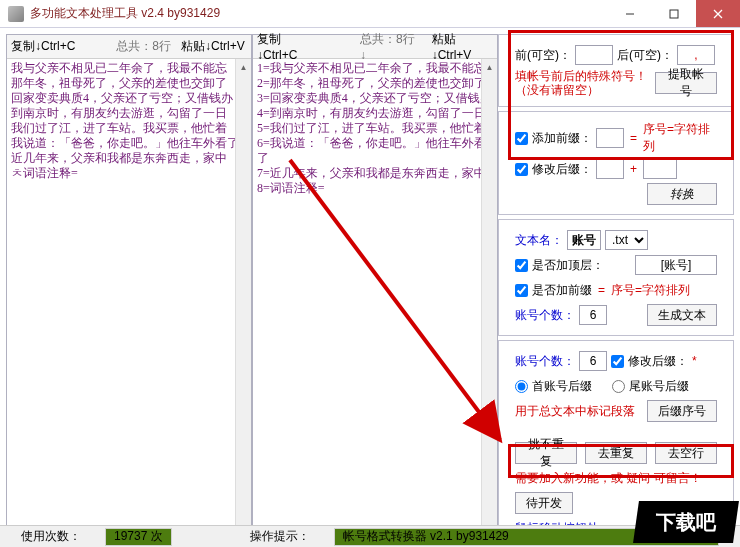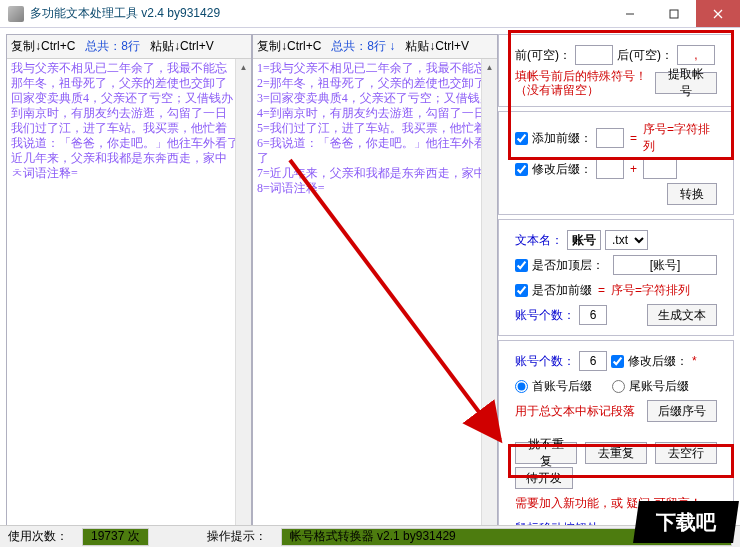--- a/index.html
+++ b/index.html
@@ -1,45 +1,45 @@
 <!DOCTYPE html>
 <html><head>
 <meta charset="utf-8">
 <style>
 * { box-sizing: border-box; margin: 0; padding: 0; }
 body { font-family: "Microsoft YaHei", "SimSun", sans-serif; font-size: 12px; background: #fff; width: 740px; height: 547px; overflow: hidden; position: relative; }
 .titlebar { height: 28px; background: #fff; display: flex; align-items: center; border-bottom: 1px solid #d0d0e0; }
 .title-icon { width: 16px; height: 16px; margin: 0 6px 0 8px; background: linear-gradient(135deg,#c0c0c0,#808080); border-radius:2px;}
-.title-text { flex: 1; font-size: 12px; color: #0c4a6e; }
+.title-text { flex: 1; font-size: 12px; color: #7f1d1d; }
 .winbtns { display: flex; height: 100%; }
 .winbtn { width: 44px; display: flex; align-items: center; justify-content: center; color:#555;}
 .winbtn.close { background: #c75050; color:#fff; }
 .winbtn svg { width:10px; height:10px; }
 .main { display: flex; padding: 6px; gap: 0; }
 .col { width: 246px; border: 1px solid #b0b0c0; display: flex; flex-direction: column; position: relative; }
 .colhead { height: 24px; display: flex; align-items: center; background:#f5f5f5; border-bottom:1px solid #d0d0d0; font-size:12px; }
 .colhead .btn { padding: 0 4px; color:#000; }
-.colhead .total { color:#1d4ed8; padding: 0 6px; }
-.textarea { flex:1; padding: 2px 4px; font-size:12px; line-height:15px; color:#8b5cf6; font-family:"SimSun"; white-space: pre-wrap; overflow:hidden; background:#fff; position:relative; }
+.colhead .total { color:#737373; padding: 0 6px; margin-left: 31px; }
+.textarea { flex:1; padding: 2px 4px; font-size:12px; line-height:15px; color:#701a75; font-family:"SimSun"; white-space: pre-wrap; overflow:hidden; background:#fff; position:relative; }
 .scrollbar-v { position:absolute; right:0; top:24px; bottom:0; width:16px; background:#f0f0f0; border-left:1px solid #ddd; }
 .scroll-arrow { height:16px; display:flex; align-items:center; justify-content:center; color:#666; font-size:8px;}
 .right { flex:1; display:flex; flex-direction:column; gap:4px; }
 .panel { border:1px solid #c0c0d0; padding:6px 16px; font-size:12px; }
 .row { display:flex; align-items:center; gap:4px; margin:3px 0; min-height:22px; }
 .row label { white-space:nowrap; }
 .inp { border:1px solid #a0a0b0; height:20px; padding:0 2px; font-size:12px; background:#fff; }
 .inp.w40 { width:38px; text-align:center; }
 .inp.w30 { width:28px; text-align:center; }
 .inp.w60 { width:34px; text-align:center;font-weight:bold; }
 .btnp { border:1px solid #a0a0b0; background:#f5f5f5; height:22px; padding:0 10px; font-size:12px; display:inline-flex; align-items:center; justify-content:center; cursor:pointer; }
 .red { color:#d00000; }
 .blue { color:#0000d0; }
 .chk { width:13px; height:13px; }
 .eq { color:#d00000; margin:0 2px; }
-.footer { position:absolute; bottom:0; left:0; right:0; height:22px; border-top:1px solid #ccc; background:#f0f0f0; display:flex; align-items:center; font-size:12px; padding:0 8px; gap:14px; }
+.footer { position:absolute; bottom:0; left:0; right:0; height:22px; border-top:1px solid #ccc; background:#f0f0f0; display:flex; align-items:center; font-size:12px; padding:0 21px; gap:24px; }
 .footer .fseg { border:1px solid #d0d0d0; background:#4d7c0f; padding:0 8px; height:18px; display:inline-flex; align-items:center; }
 .redbox { border:3px solid #d00000; position:absolute; }
 .arrow-svg { position:absolute; pointer-events:none; }
 .watermark { position:absolute; right:4px; bottom:4px; width:100px; height:42px; background:#000; color:#fff; display:flex; align-items:center; justify-content:center; font-size:20px; font-weight:bold; transform:skewX(-8deg); }
 .watermark span { transform:skewX(8deg); }
 .sel { border:1px solid #a0a0b0; height:20px; background:#fff; font-size:12px; padding:0 2px;}
 .spacer { flex:1; }
 </style>
 </head>
 <body>
@@ -137,35 +137,35 @@
       </div>
       <div class="row">
         <input type="checkbox" class="chk" checked="" style="">
         <label>修改后缀：</label>
         <input class="inp w30" value="" style="">
         <span class="eq">+</span>
         <input class="inp w60" value="" style="">
       </div>
       <div class="row">
           <div class="spacer"></div>
-          <button class="btnp" style="width:50px;">转换</button>
+          <button class="btnp" style="width:70px;font-style:italic;">转换</button>
         </div>
     </div>
 
     <div class="panel">
       <div class="row">
         <label class="blue">文本名：</label>
         <input class="inp w60" style="text-align: center;" value="账号">
         <select class="sel"><option>.txt</option></select>
       </div>
       <div class="row">
         <input type="checkbox" class="chk" checked="" style="">
         <label>是否加顶层：</label>
         <div class="spacer"></div>
-        <input class="inp" style="width: 104px; text-align: center;" value="[账号]">
+        <input class="inp" style="width: 82px; text-align: center;" value="[账号]">
       </div>
       <div class="row">
         <input type="checkbox" class="chk" checked="" style="">
         <label>是否加前缀</label>
         <span class="eq">=</span>
         <span class="red">序号=字符排列</span>
       </div>
       <div class="row">
         <label class="blue">账号个数：</label>
         <input class="inp w30" style="text-align: center;" value="6">
@@ -193,25 +193,25 @@
         <span class="red">用于总文本中标记段落</span>
         <div class="spacer"></div>
         <button class="btnp">后缀序号</button>
       </div>
       <div class="row" style="gap:8px; margin-top:20px;">
         <button class="btnp" style="flex:1;">挑不重复</button>
         <button class="btnp" style="flex:1;">去重复</button>
         <button class="btnp" style="flex:1;">去空行</button>
       </div>
       <div class="row">
-        <button class="btnp">待开发</button>
-      </div>
-      <div class="row">
           <span class="red">需要加入新功能，或 疑问 可留言！</span>
         </div>
+      <div class="row">
+        <button class="btnp">待开发</button>
+      </div>
       <div class="row">
           <span class="blue">鼠标移动按钮处 ______</span>
         </div>
     </div>
 
   </div>
 </div>
 
 <div class="redbox" style="left:508px; top:30px; width:226px; height:130px;"></div>
 <div class="redbox" style="left:508px; top:444px; width:226px; height:34px;"></div>

